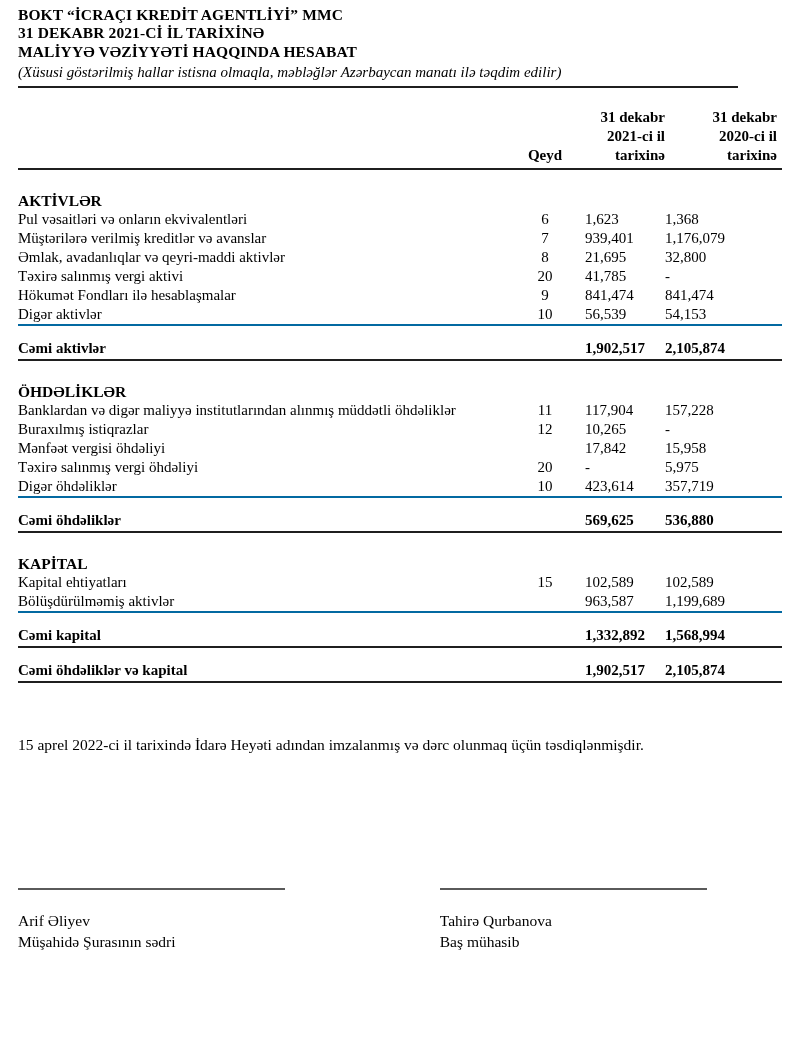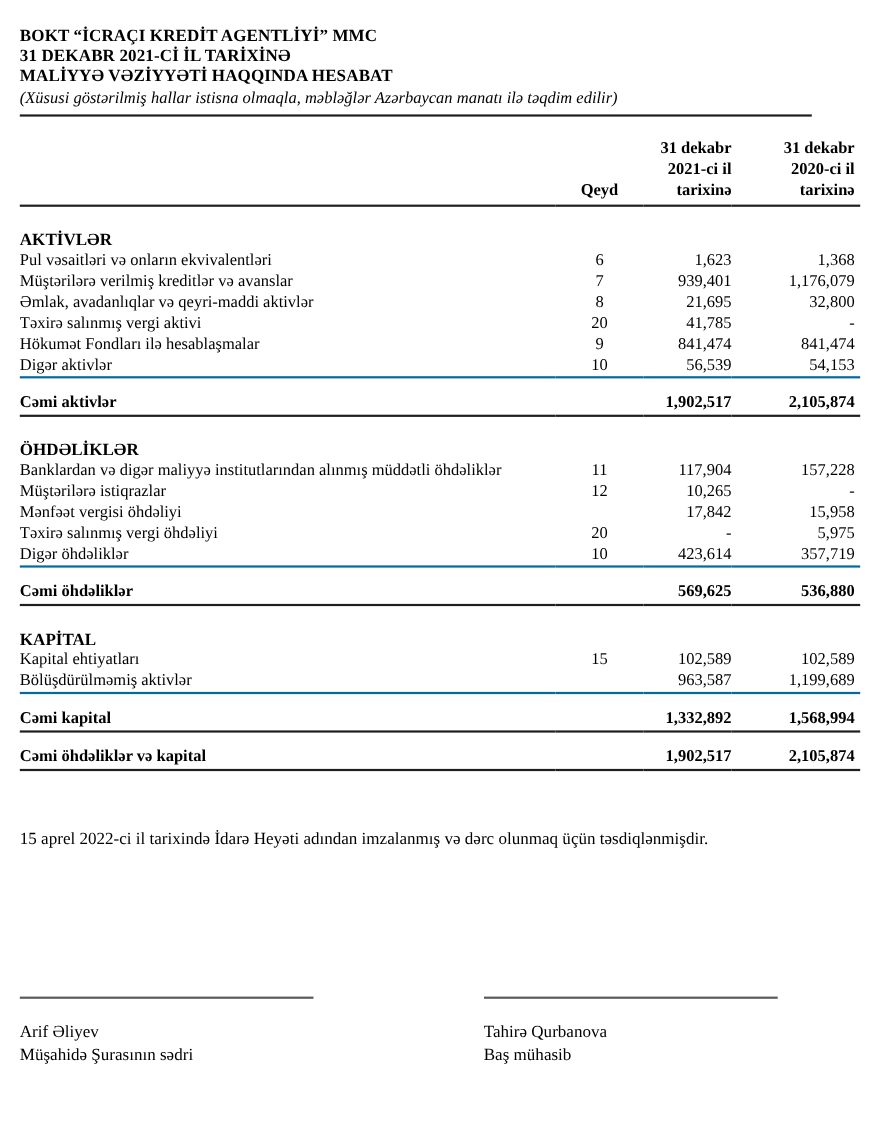--- a/index.html
+++ b/index.html
@@ -3,21 +3,21 @@
 <meta charset="utf-8">
 <style>
   * { margin: 0; padding: 0; box-sizing: border-box; }
   html, body { background: #ffffff; }
   body {
     width: 800px; height: 1038px;
     font-family: "Liberation Serif", serif;
     color: #000;
     overflow: hidden;
   }
-  .page { padding: 24px 18px 0 18px; width: 756px; }
+  .page { padding: 6px 18px 0 18px; width: 756px; }
 
   
   .doc-header {
     border-bottom: 2px solid #1f1f1f;
     padding-bottom: 4px;
   }
   .hdr-line {
     font-size: 15.5px;
     font-weight: bold;
     line-height: 18.4px;
@@ -53,21 +53,21 @@
   th.qeyd { text-align: center; }
   th.num  { text-align: right; }
   th.c2020, td.c2020 { padding-right: 5px; }
 
   tbody td {
     font-size: 15px;
     line-height: 19px;
     vertical-align: bottom;
   }
   td.qeyd { text-align: center; }
-  td.num  { text-align: right; }
+  td.num  { text-align: left; }
 
   tr.section-row td.section-title {
     padding-top: 21px;
     font-weight: bold;
     font-size: 15.5px;
     line-height: 19px;
   }
   tr.item.last td { border-bottom: 2px solid #0369a1; }
   tr.spacer td { height: 13px; border: none; }
   tr.total td {
@@ -188,21 +188,21 @@
         <tr class="section-row">
           <td class="lbl section-title" colspan="4">ÖHDƏLİKLƏR</td>
         </tr>
         <tr class="item">
           <td class="lbl">Banklardan və digər maliyyə institutlarından alınmış müddətli öhdəliklər</td>
           <td class="qeyd">11</td>
           <td class="num">117,904</td>
           <td class="num c2020">157,228</td>
         </tr>
         <tr class="item">
-          <td class="lbl">Müştərilərə istiqrazlar</td>
+          <td class="lbl">Buraxılmış istiqrazlar</td>
           <td class="qeyd">12</td>
           <td class="num">10,265</td>
           <td class="num c2020">-</td>
         </tr>
         <tr class="item">
           <td class="lbl">Mənfəət vergisi öhdəliyi</td>
           <td class="qeyd"></td>
           <td class="num">17,842</td>
           <td class="num c2020">15,958</td>
         </tr>

